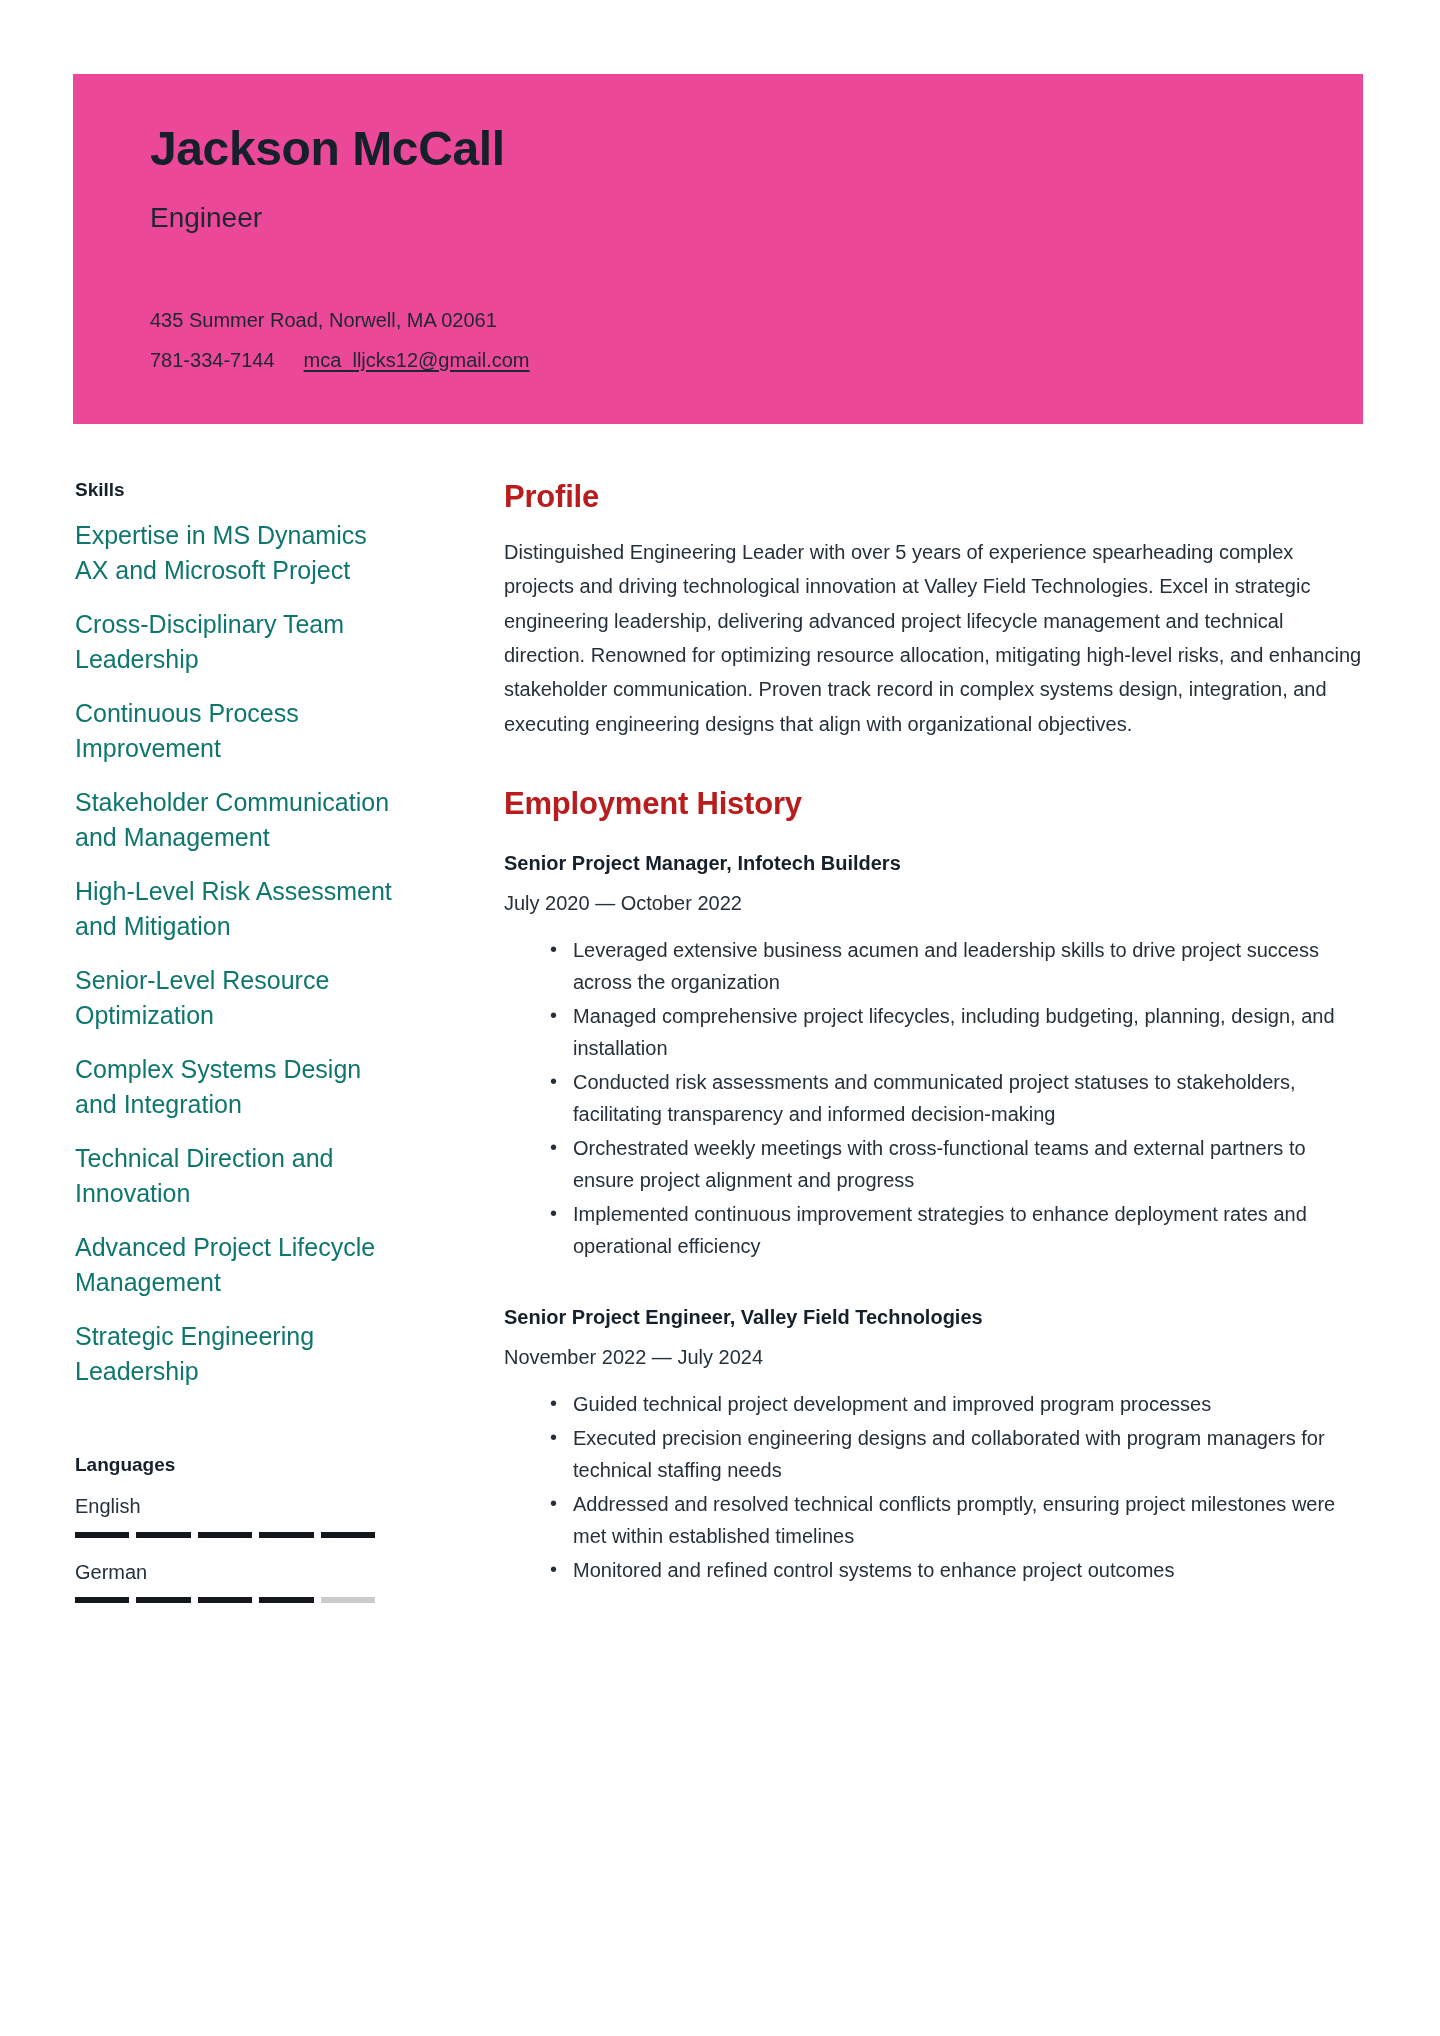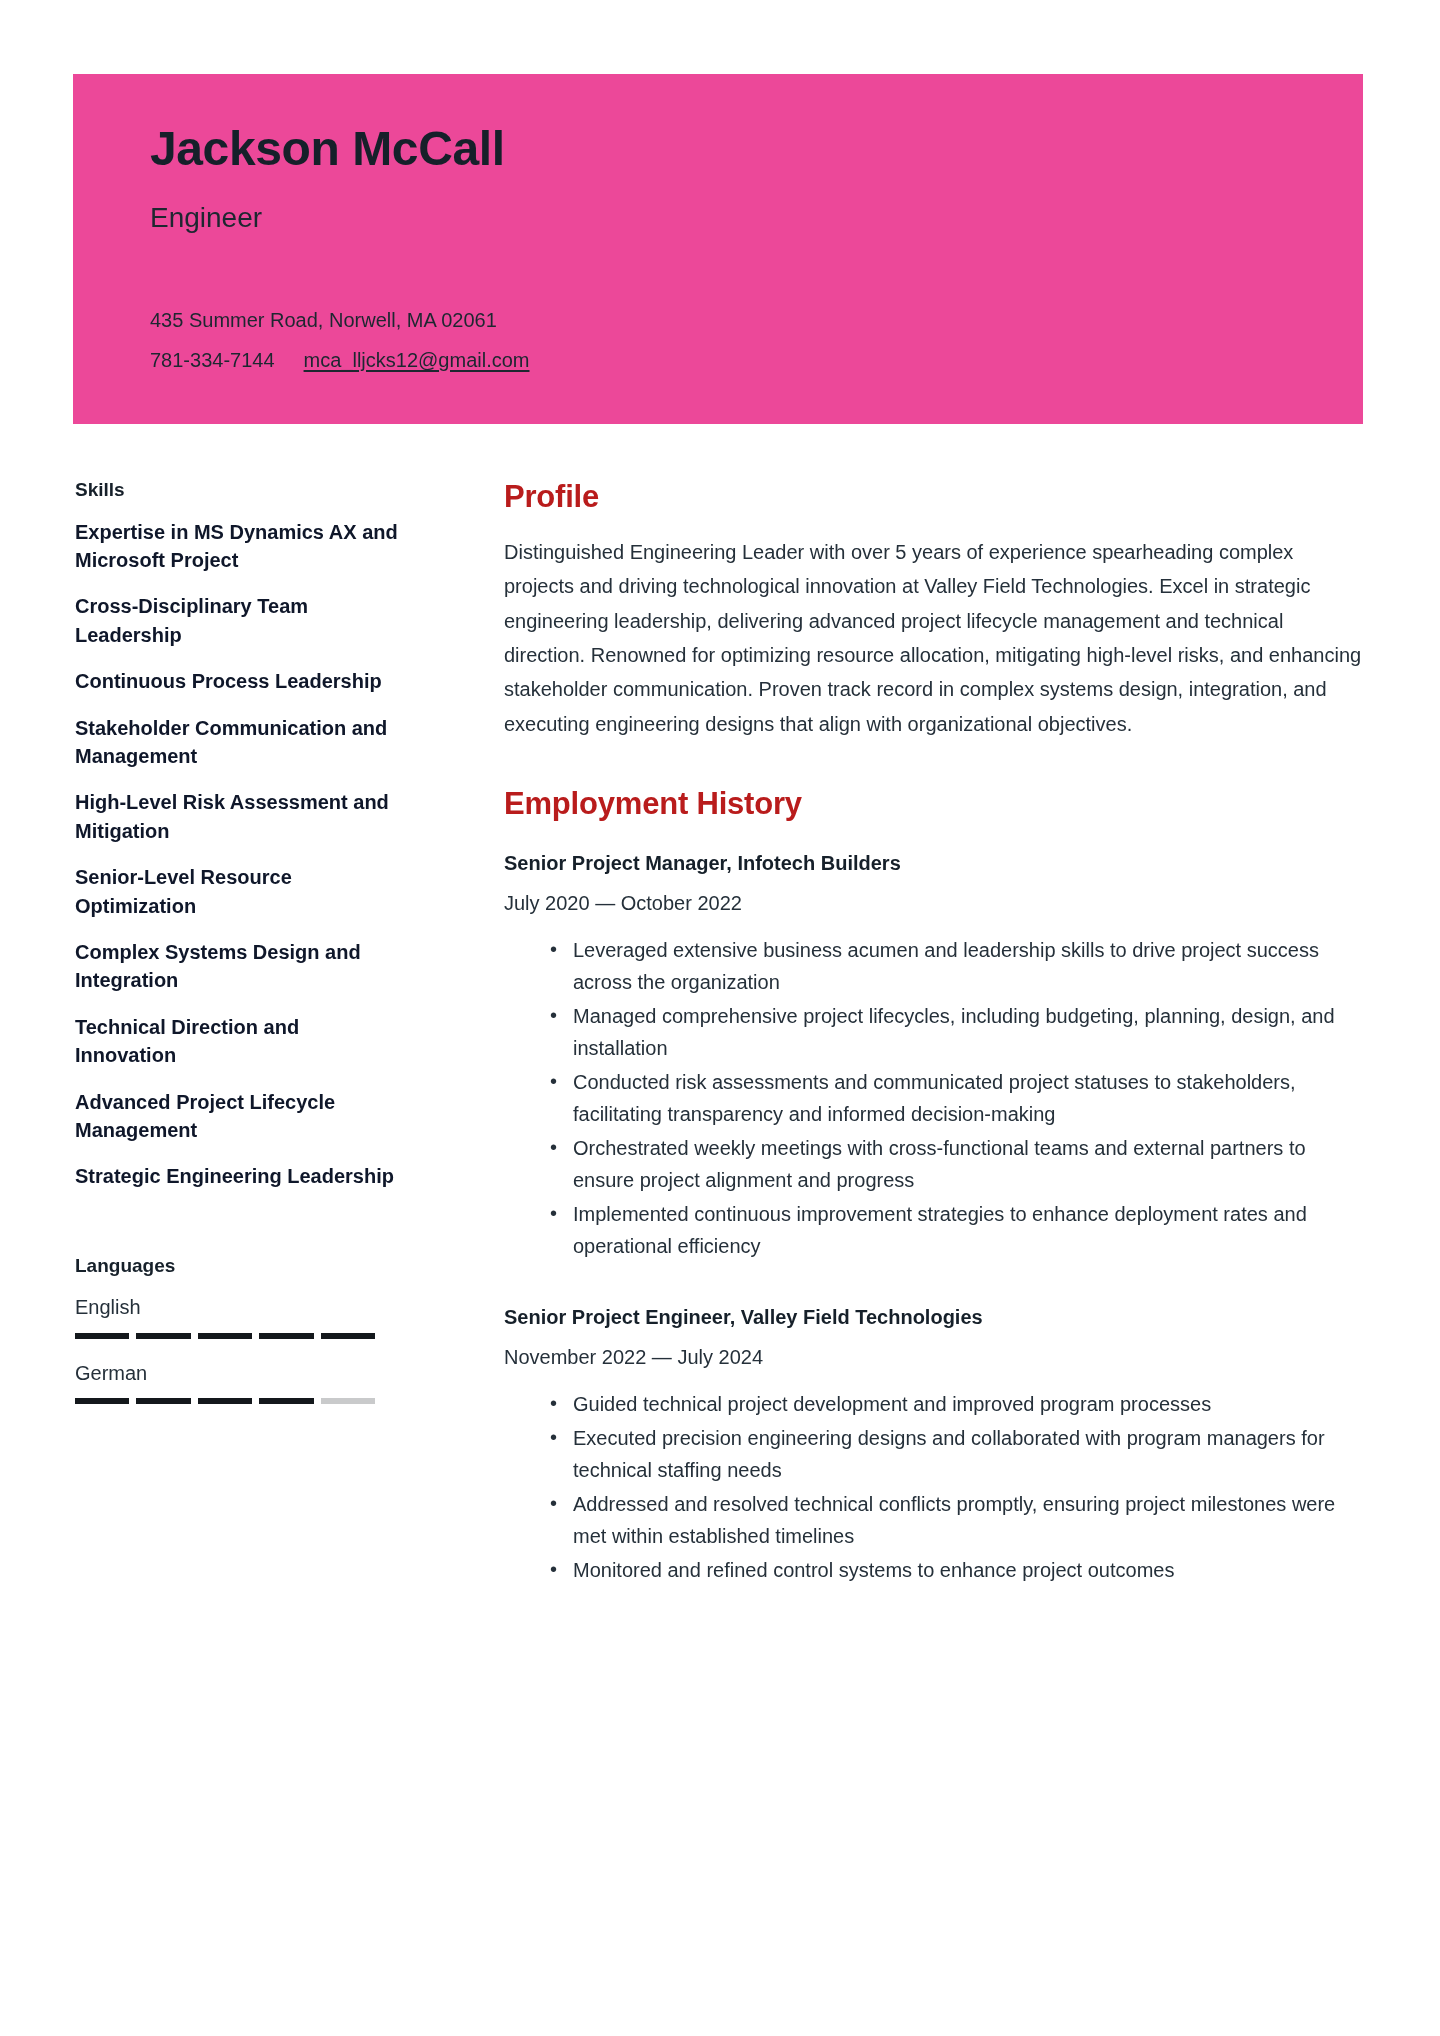--- a/index.html
+++ b/index.html
@@ -69,23 +69,23 @@
 
   
   .side-heading{
     font-size:19px;
     font-weight:700;
     color:#16202a;
     line-height:1.3;
     margin-bottom:15px;
   }
   .skill-item{
-    font-size:20px;
-    font-weight:700;
-    color:#0f172a;
+    font-size:25px;
+    font-weight:400;
+    color:#0f766e;
     line-height:1.42;
     margin-bottom:18px;
   }
   .skill-item:last-child{ margin-bottom:0; }
 
   .lang-block{ margin-top:63px; }
   .lang-row{ margin-bottom:20px; }
   .lang-row:last-child{ margin-bottom:0; }
   .lang-name{
     font-size:20px;
@@ -176,21 +176,21 @@
 </div>
 
 <div class="body-wrap">
 
   <aside class="col-left">
 
     <div class="side-heading">Skills</div>
     <div>
       <div class="skill-item">Expertise in MS Dynamics AX and Microsoft Project</div>
       <div class="skill-item">Cross-Disciplinary Team Leadership</div>
-      <div class="skill-item">Continuous Process Leadership</div>
+      <div class="skill-item">Continuous Process Improvement</div>
       <div class="skill-item">Stakeholder Communication and Management</div>
       <div class="skill-item">High-Level Risk Assessment and Mitigation</div>
       <div class="skill-item">Senior-Level Resource Optimization</div>
       <div class="skill-item">Complex Systems Design and Integration</div>
       <div class="skill-item">Technical Direction and Innovation</div>
       <div class="skill-item">Advanced Project Lifecycle Management</div>
       <div class="skill-item">Strategic Engineering Leadership</div>
     </div>
 
     <div class="lang-block">

